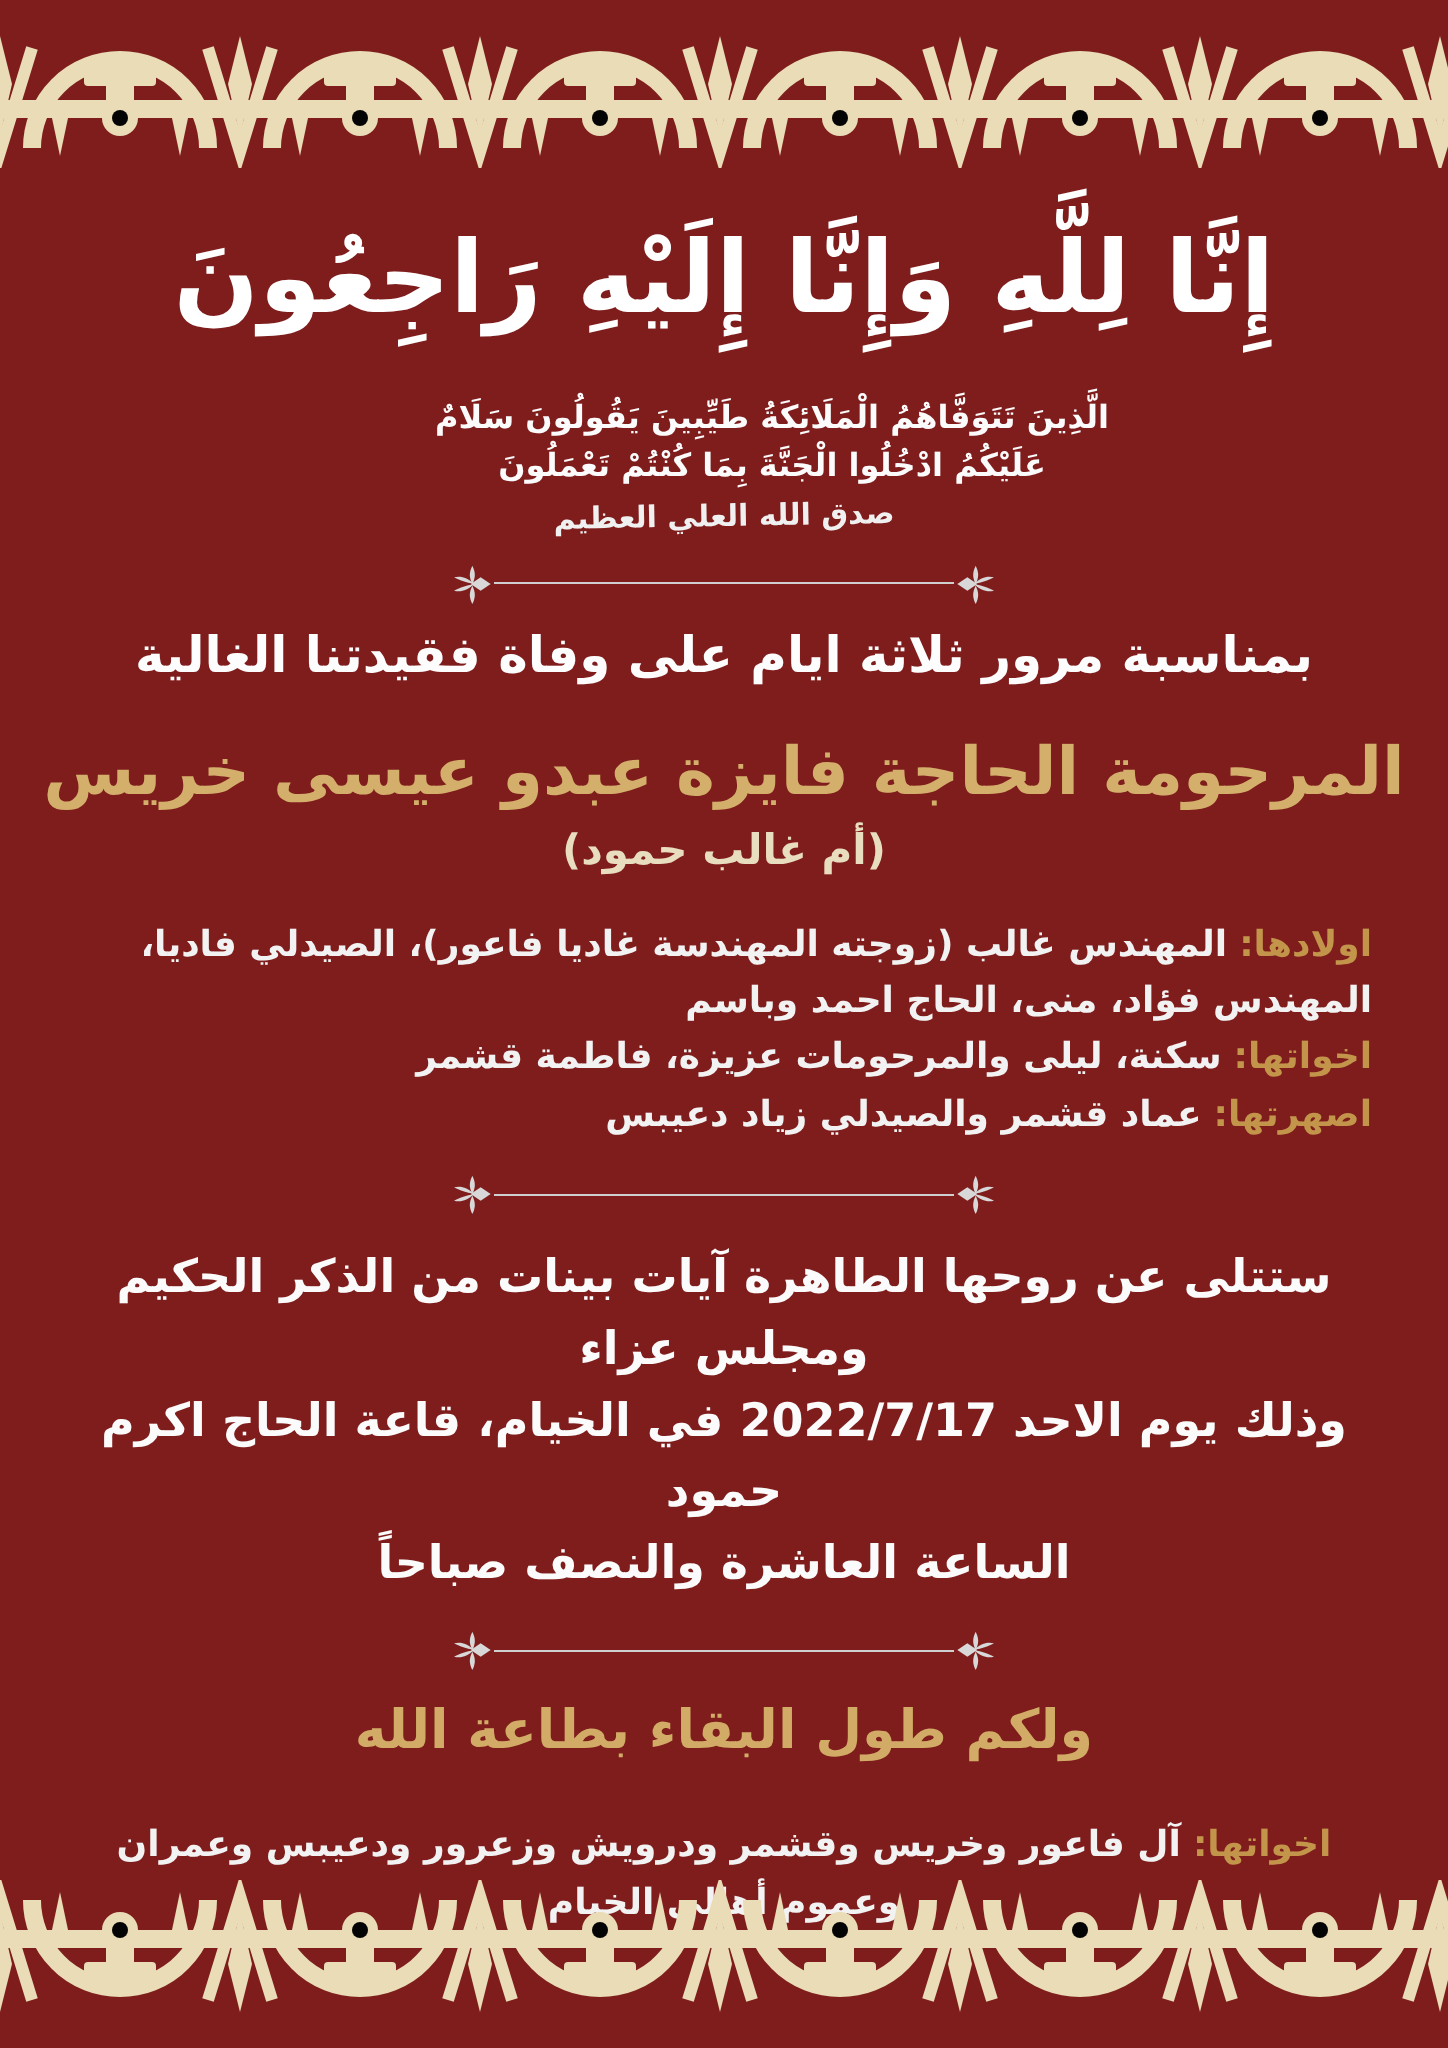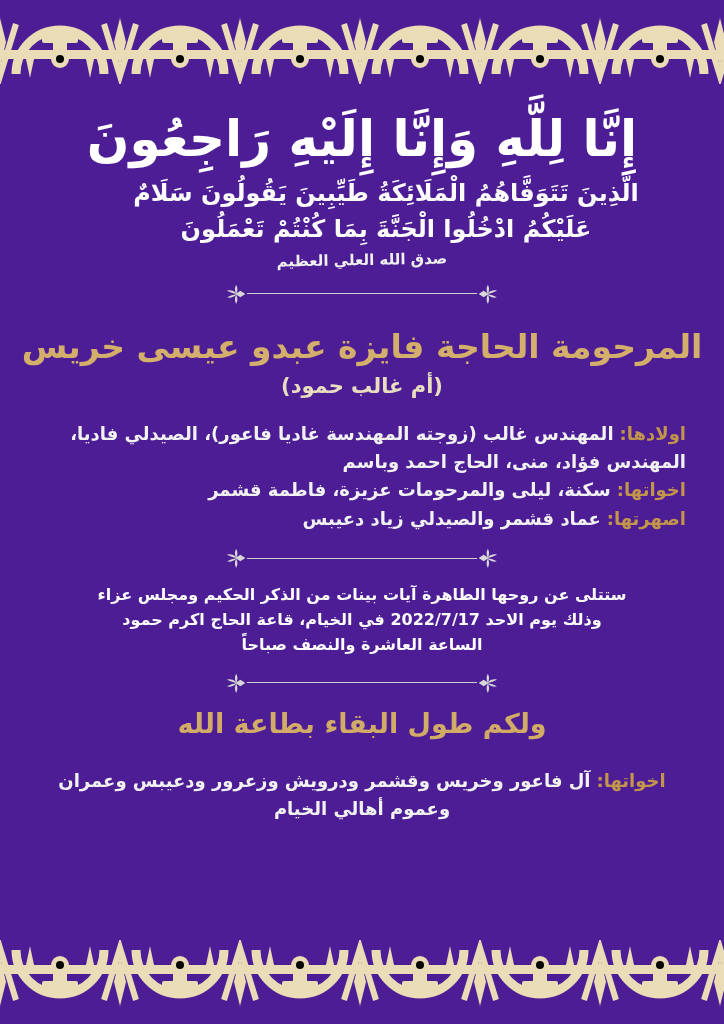--- a/index.html
+++ b/index.html
@@ -1,41 +1,41 @@
 <!DOCTYPE html>
 <html dir="rtl" lang="ar"><head>
 <meta charset="utf-8">
 <style>
   html,body{margin:0;padding:0;background:#1a1a1a;}
   .poster{
     position:relative;
     width:724px;height:1024px;
     margin:0 auto;
-    background:#4c1d95;
+    background:#7f1d1d;
     overflow:hidden;
     font-family:"DejaVu Sans",sans-serif;
     color:#f4f4f4;
     direction:rtl;
     text-align:center;
   }
   .border-band{display:block;width:724px;height:72px;}
   .border-top-wrap{position:absolute;top:12px;left:0;}
   .border-bottom-wrap{position:absolute;bottom:12px;left:0;transform:scaleY(-1);}
   .content{position:absolute;top:84px;left:0;right:0;}
   .calligraphy{
     margin-top:24px;
     font-size:50px;
     font-weight:bold;
     line-height:1.25;
     color:#ffffff;
     letter-spacing:1px;
   }
   .verse{
-    margin-top:4px;
-    font-size:24px;
+    margin-top:26px;
+    font-size:16px;
     font-weight:bold;
     line-height:1.5;
     color:#fbfbfb;
     padding-left:48px;
   }
   .sadaqa{
     margin-top:4px;
     font-size:15px;
     font-weight:bold;
     color:#f0f0f0;
@@ -78,21 +78,21 @@
     text-align:right;
     font-size:18px;
     font-weight:bold;
     line-height:1.58;
     color:#f2f2f2;
   }
   .family .row{margin:0;}
   .lbl{color:#c3954b;margin-inline-end:6px;}
   .memorial{
     margin:16px auto 0;
-    font-size:16px;
+    font-size:23px;
     font-weight:bold;
     line-height:1.55;
     color:#fbfbfb;
     width:640px;
   }
   .blessing{
     margin:16px auto 0;
     font-size:27px;
     font-weight:bold;
     color:#d2ab66;
@@ -163,20 +163,21 @@
           <g fill="#d8d8d8">
             <path d="M10 12 L16 8 L22 12 L16 16 Z"></path>
             <path d="M12 12 C8 8 4 7 0 8 C4 10 7 11 12 12 Z"></path>
             <path d="M12 12 C8 16 4 17 0 16 C4 14 7 13 12 12 Z"></path>
             <path d="M11 11 C9 7 9 4 11 0 C13 4 13 7 11 11 Z" transform="translate(0,1)"></path>
             <path d="M11 13 C9 17 9 20 11 24 C13 20 13 17 11 13 Z"></path>
           </g>
         </svg>
     </div>
 
+    <div class="occasion">بمناسبة مرور ثلاثة ايام على وفاة فقيدتنا الغالية</div>
 
     <div class="deceased">المرحومة الحاجة فايزة عبدو عيسى خريس</div>
 
     <div class="nickname">(أم غالب حمود)</div>
 
     <div class="family">
       <p class="row"><span class="lbl">اولادها:</span><span>المهندس غالب (زوجته المهندسة غاديا فاعور)، الصيدلي فاديا، المهندس فؤاد، منى، الحاج احمد وباسم</span></p>
       <p class="row"><span class="lbl">اخواتها:</span><span>سكنة، ليلى والمرحومات عزيزة، فاطمة قشمر</span></p>
       <p class="row"><span class="lbl">اصهرتها:</span><span>عماد قشمر والصيدلي زياد دعيبس</span></p>
     </div>

